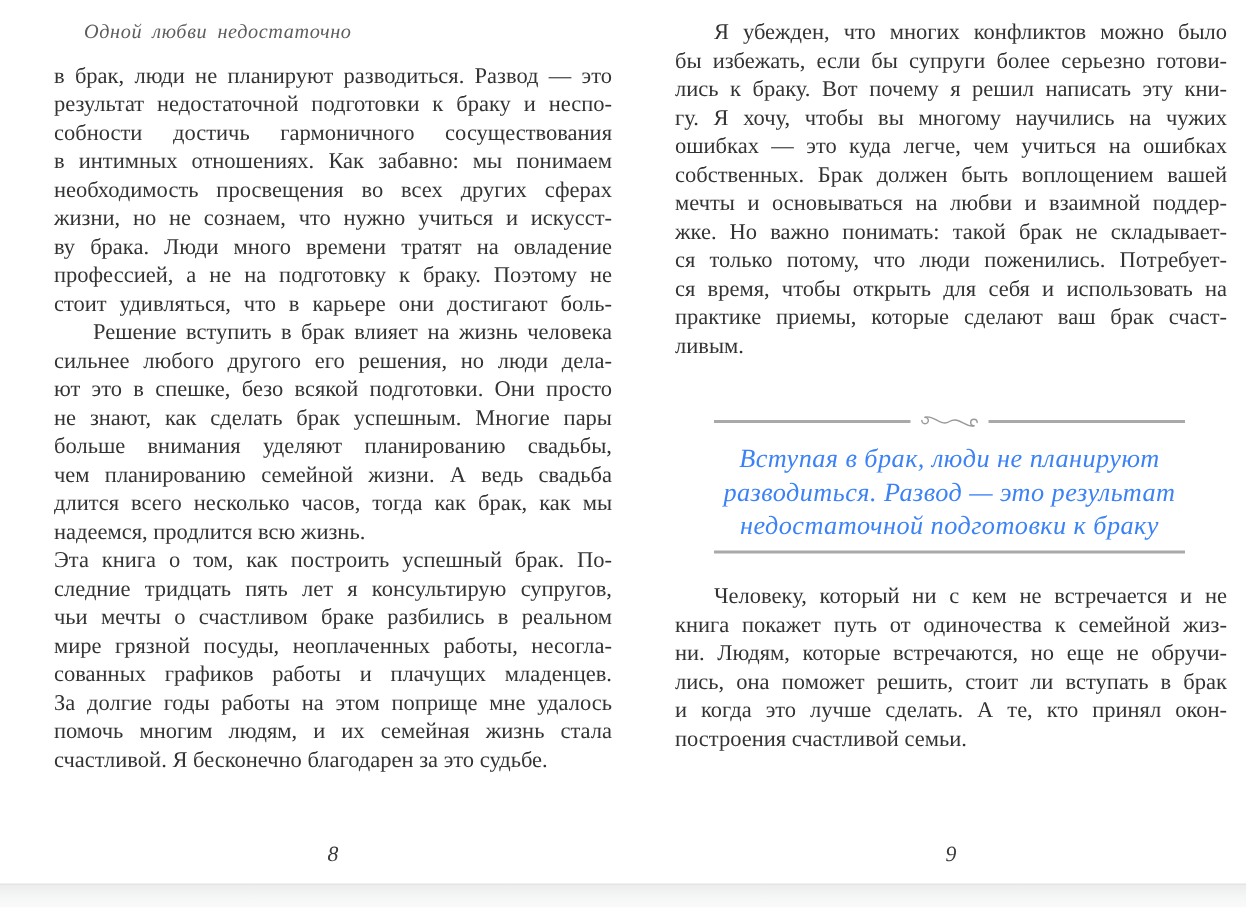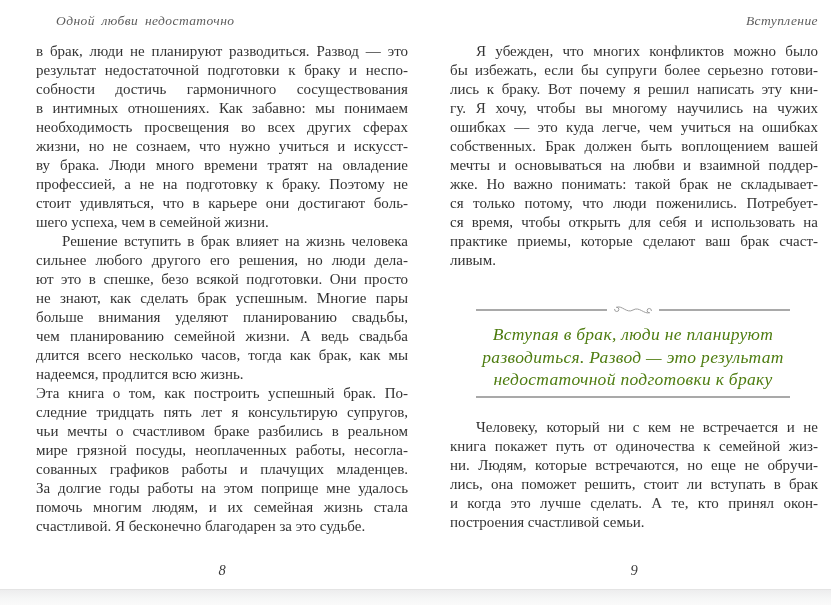--- a/index.html
+++ b/index.html
@@ -71,21 +71,21 @@
   .ornament {
     flex: 0 0 auto;
     display: block;
   }
   .quote-lines {
     margin: 6px 0 5px;
     font-style: italic;
     font-size: 17.5px;
     line-height: 22.5px;
     text-align: center;
-    color: #4d7c0f;
+    color: #3b82f6;
     letter-spacing: 0.3px;
   }
   .page-number {
     position: absolute;
     bottom: 26px;
     left: 0;
     right: 0;
     text-align: center;
     font-style: italic;
     font-size: 14.5px;
@@ -112,21 +112,20 @@
         <div class="para">
           <div class="line">в брак, люди не планируют разводиться. Развод — это</div>
           <div class="line">результат недостаточной подготовки к браку и неспо-</div>
           <div class="line">собности достичь гармоничного сосуществования</div>
           <div class="line">в интимных отношениях. Как забавно: мы понимаем</div>
           <div class="line">необходимость просвещения во всех других сферах</div>
           <div class="line">жизни, но не сознаем, что нужно учиться и искусст-</div>
           <div class="line">ву брака. Люди много времени тратят на овладение</div>
           <div class="line">профессией, а не на подготовку к браку. Поэтому не</div>
           <div class="line">стоит удивляться, что в карьере они достигают боль-</div>
-          <div class="line last">шего успеха, чем в семейной жизни.</div>
         </div>
         <div class="para">
           <div class="line first">Решение вступить в брак влияет на жизнь человека</div>
           <div class="line">сильнее любого другого его решения, но люди дела-</div>
           <div class="line">ют это в спешке, безо всякой подготовки. Они просто</div>
           <div class="line">не знают, как сделать брак успешным. Многие пары</div>
           <div class="line">больше внимания уделяют планированию свадьбы,</div>
           <div class="line">чем планированию семейной жизни. А ведь свадьба</div>
           <div class="line">длится всего несколько часов, тогда как брак, как мы</div>
           <div class="line last">надеемся, продлится всю жизнь.</div>
@@ -139,21 +138,20 @@
           <div class="line">сованных графиков работы и плачущих младенцев.</div>
           <div class="line">За долгие годы работы на этом поприще мне удалось</div>
           <div class="line">помочь многим людям, и их семейная жизнь стала</div>
           <div class="line last">счастливой. Я бесконечно благодарен за это судьбе.</div>
         </div>
       </div>
     <div class="page-number">8</div>
   </div>
 
   <div class="page right">
-    <div class="running-header">Вступление</div>
     <div class="body">
         <div class="para">
           <div class="line first">Я убежден, что многих конфликтов можно было</div>
           <div class="line">бы избежать, если бы супруги более серьезно готови-</div>
           <div class="line">лись к браку. Вот почему я решил написать эту кни-</div>
           <div class="line">гу. Я хочу, чтобы вы многому научились на чужих</div>
           <div class="line">ошибках — это куда легче, чем учиться на ошибках</div>
           <div class="line">собственных. Брак должен быть воплощением вашей</div>
           <div class="line">мечты и основываться на любви и взаимной поддер-</div>
           <div class="line">жке. Но важно понимать: такой брак не складывает-</div>

